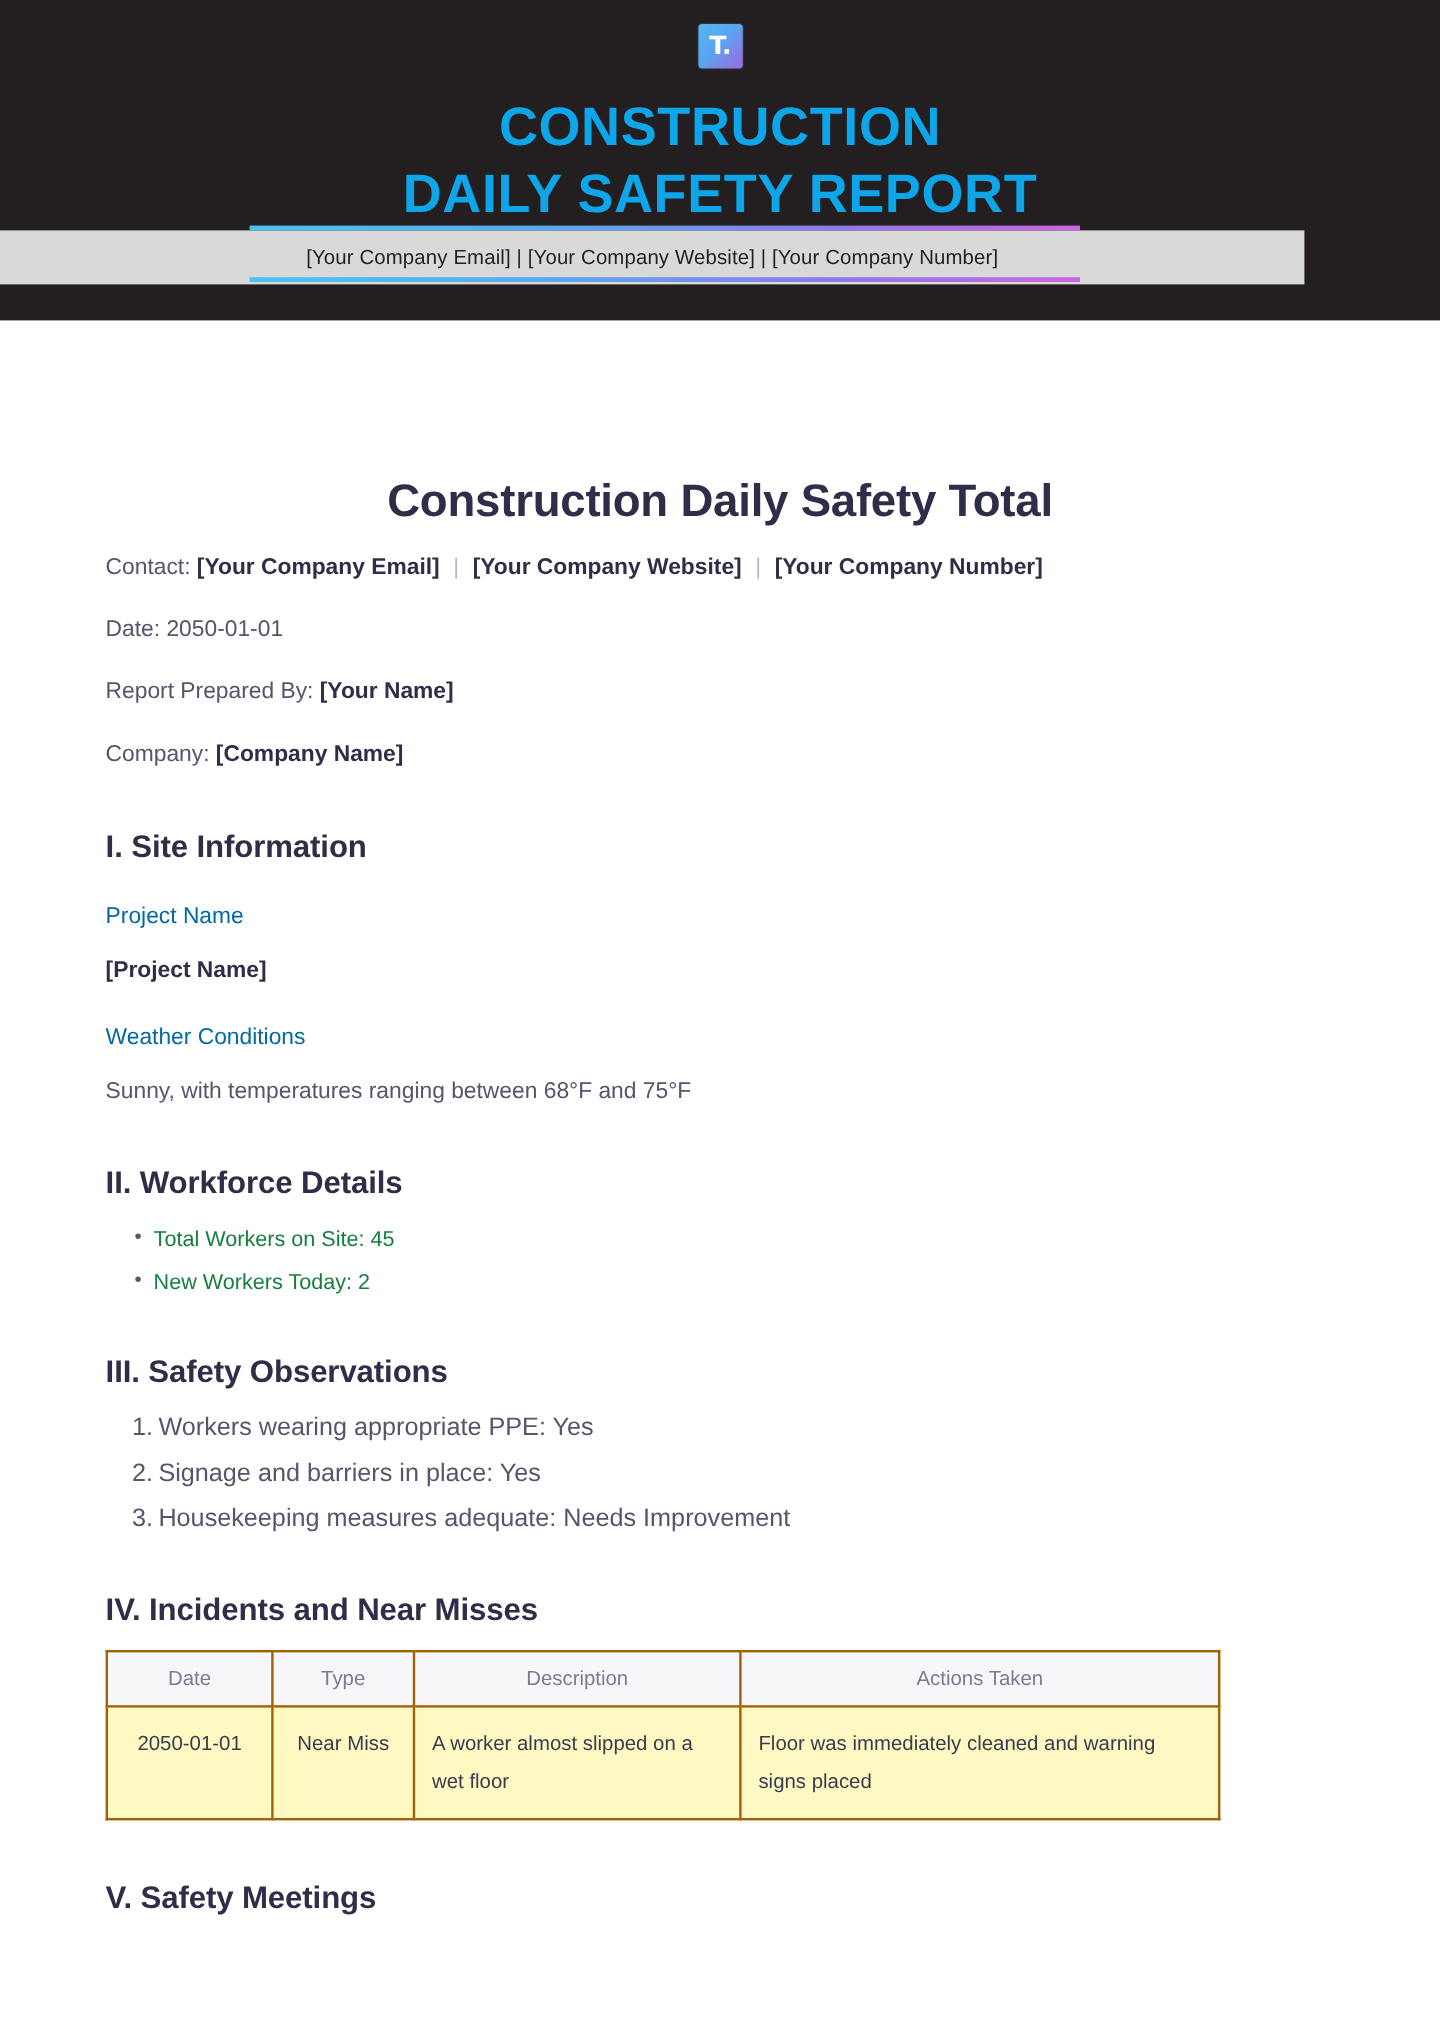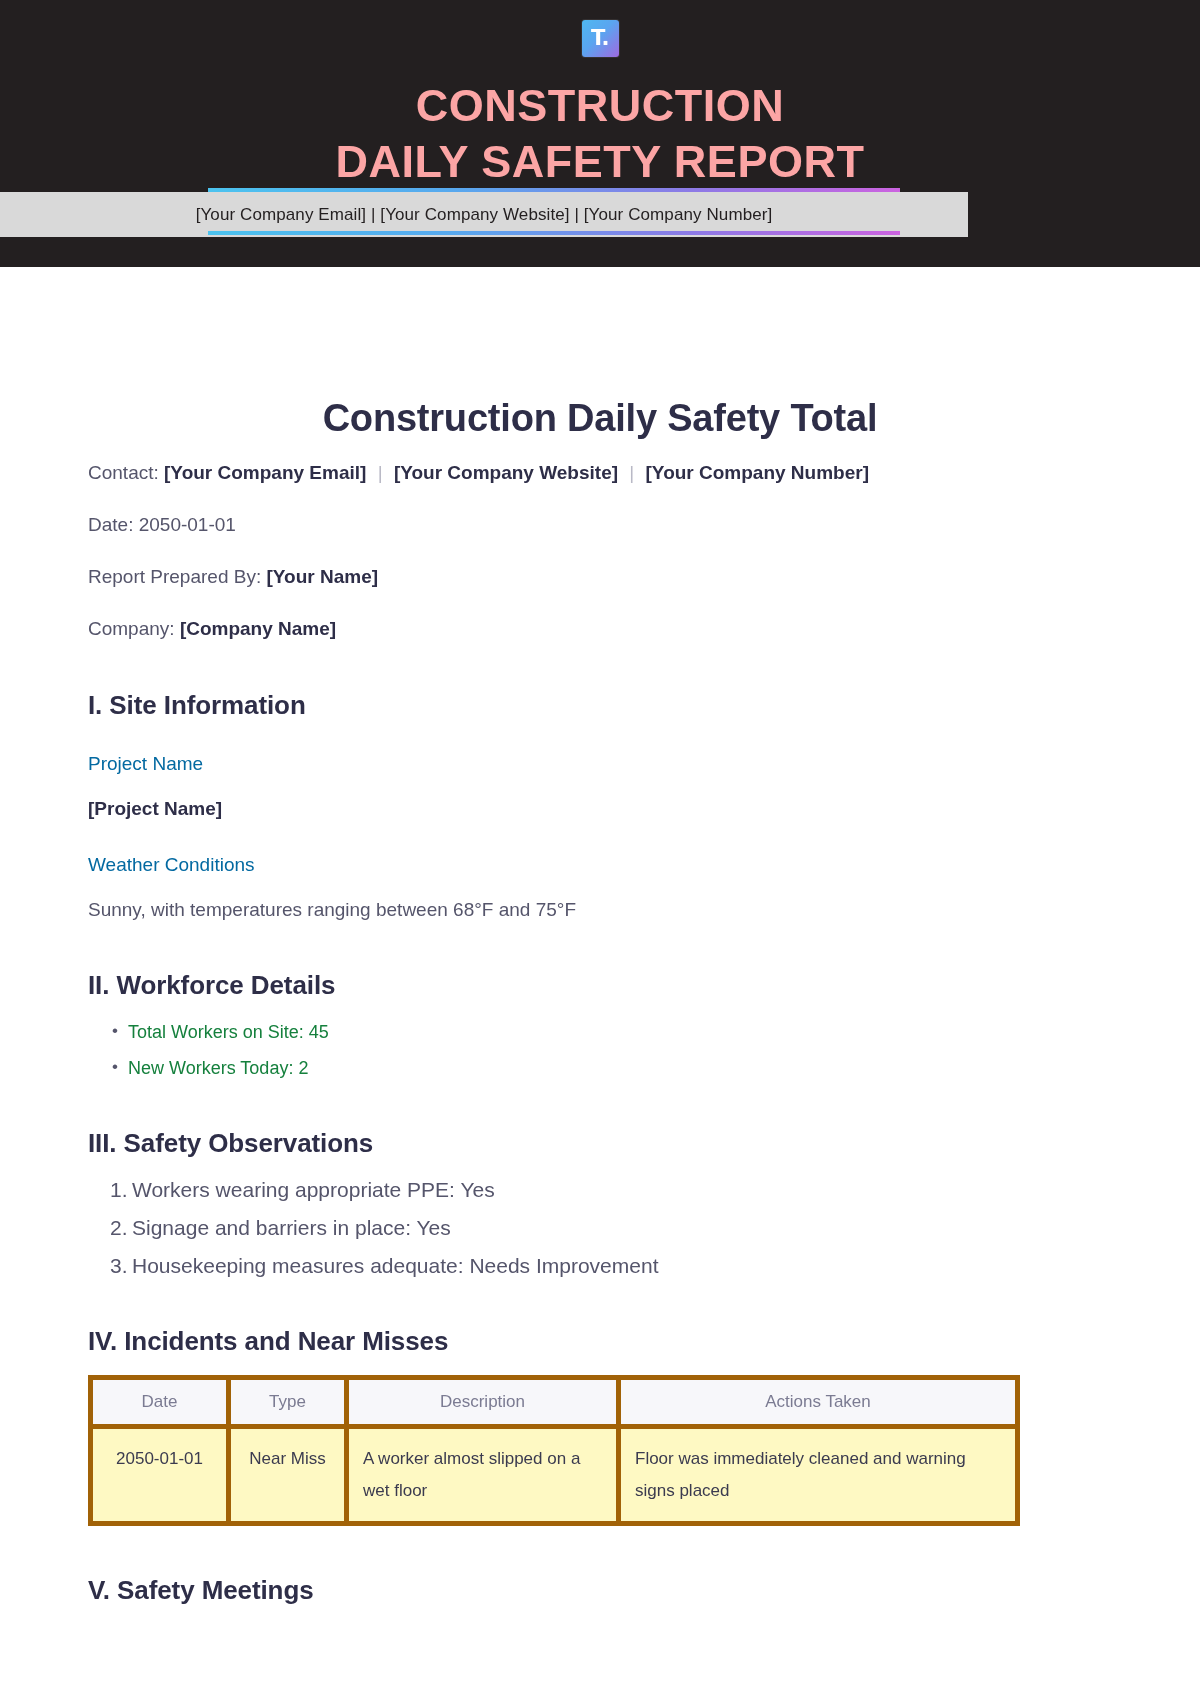--- a/index.html
+++ b/index.html
@@ -46,34 +46,34 @@
     font-size: 21px;
     line-height: 1;
     letter-spacing: -0.5px;
     box-shadow: 0 0 0 1px rgba(255,255,255,0.08);
   }
   .banner-title {
     position: absolute;
     top: 78px;
     left: 0; right: 0;
     text-align: center;
-    color: #fca5a5;
+    color: #0ea5e9;
     font-family: "Liberation Sans", sans-serif;
     font-weight: 700;
     font-size: 45px;
     line-height: 56px;
     letter-spacing: 0.5px;
   }
   .banner-title .line { display: block; white-space: nowrap; }
 
   .contact-strip {
     position: absolute;
     left: 0;
     top: 192px;
-    width: 968px;
+    width: 1087px;
     height: 45px;
     background: #d9d9d9;
     display: flex;
     align-items: center;
     justify-content: center;
   }
   .contact-strip-text {
     color: #231f20;
     font-size: 17px;
     font-family: "Liberation Sans", sans-serif;
@@ -192,21 +192,21 @@
 
   
   table.incidents {
     border-collapse: collapse;
     width: 927px;
     margin: 14px 0 0 0;
     table-layout: fixed;
   }
   table.incidents th,
   table.incidents td {
-    border: 5px solid #a16207;
+    border: 2px solid #a16207;
     padding: 14px 14px;
     font-size: 17px;
     line-height: 32px;
     vertical-align: top;
     margin-left: 12px;
   }
   table.incidents thead th {
     background: #f7f7fa;
     color: #7b7b92;
     font-weight: 400;

